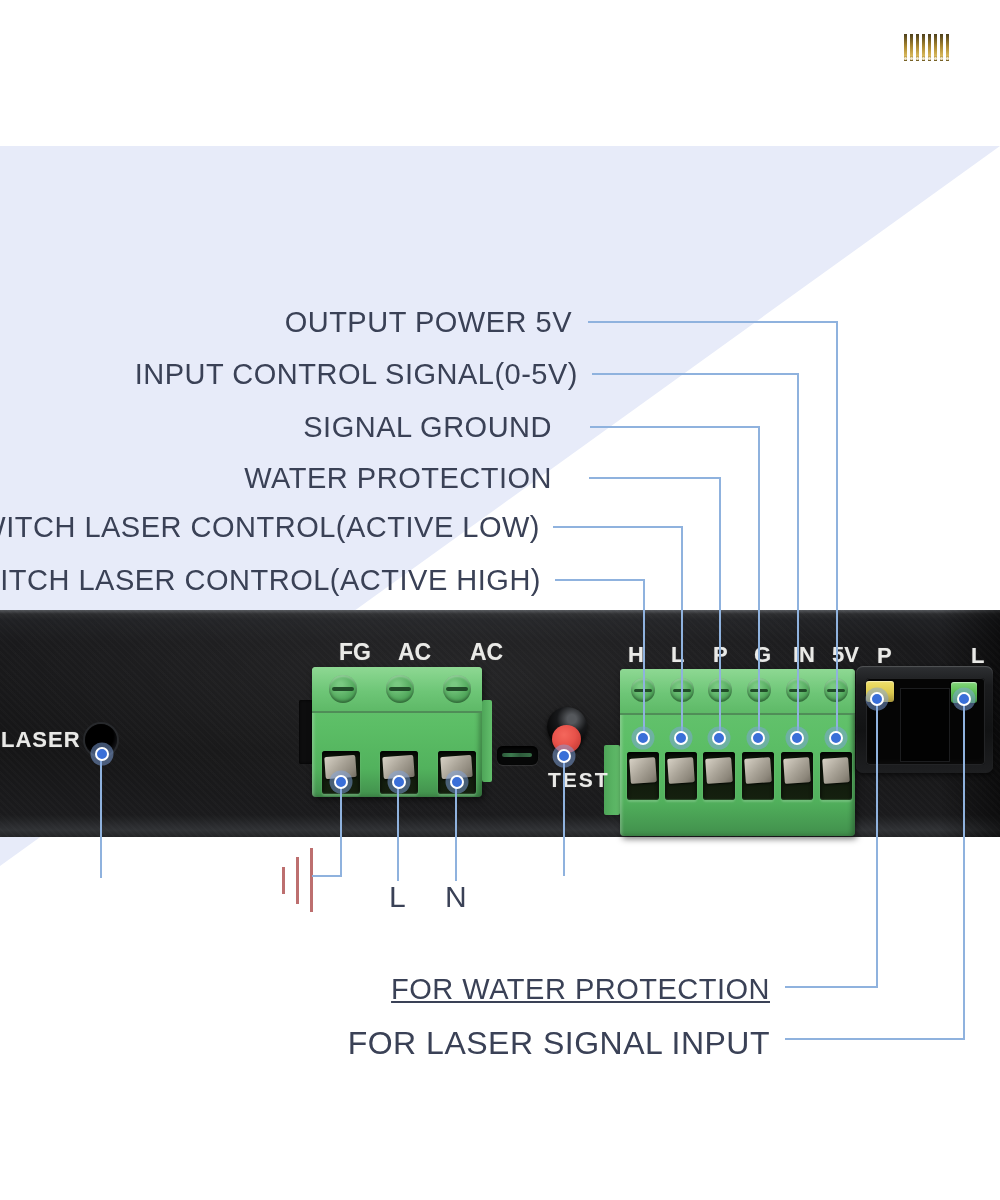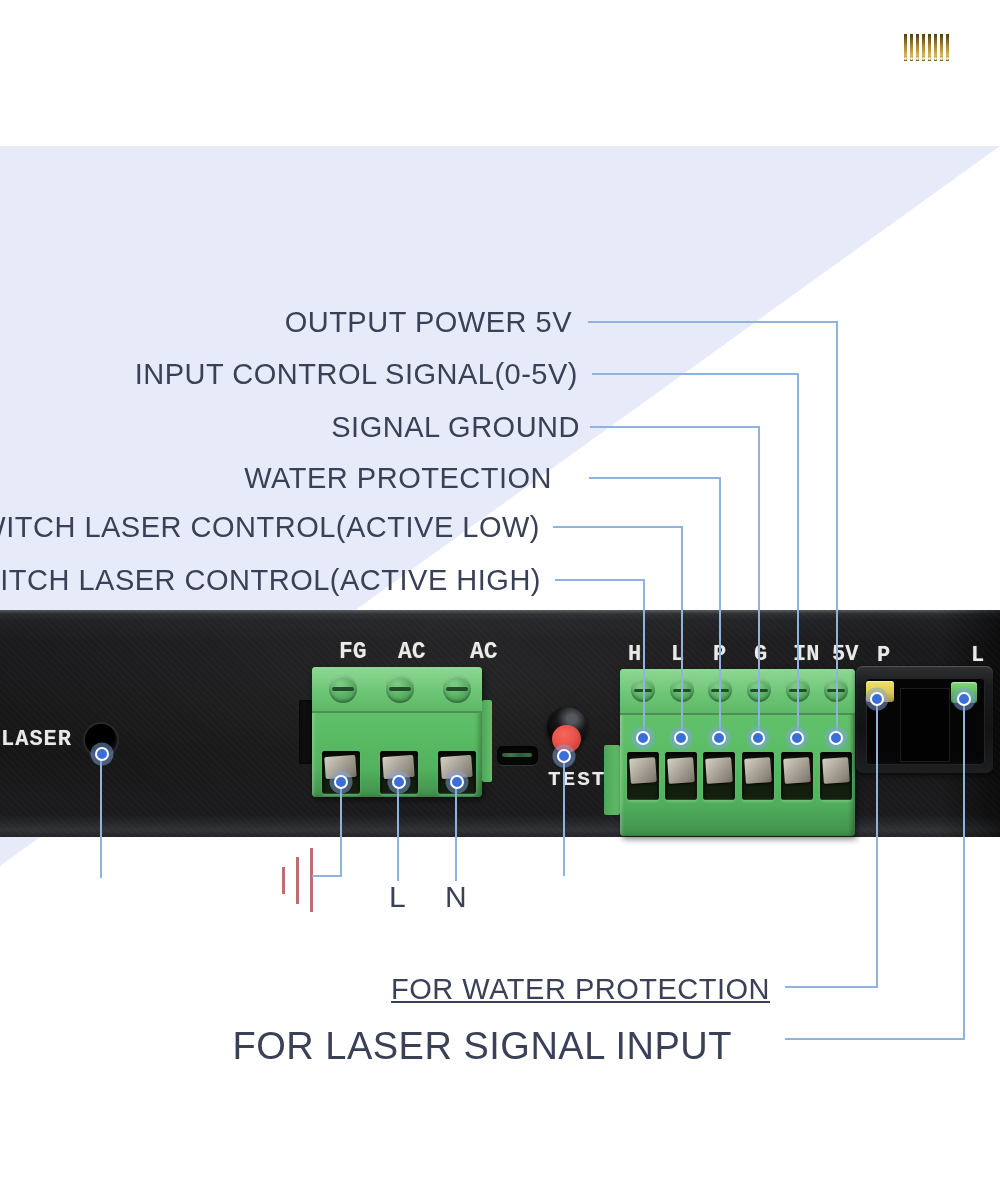--- a/index.html
+++ b/index.html
@@ -20,21 +20,21 @@
   .dot{position:absolute;width:10px;height:10px;border-radius:50%;background:#3a6fd8;
        border:2.5px solid #ffffff;box-shadow:0 0 0 4.5px rgba(128,163,224,0.50);z-index:6;}
   
   .panel{position:absolute;left:0;top:610px;width:1000px;height:227px;z-index:1;
     background:
       radial-gradient(ellipse at 46% 30%, rgba(255,255,255,0.055), transparent 62%),
       repeating-linear-gradient(45deg, rgba(255,255,255,0.015) 0 2px, transparent 2px 5px),
       linear-gradient(90deg, rgba(0,0,0,0) 94%, rgba(0,0,0,0.55) 100%),
       linear-gradient(180deg,#53565a 0px,#2b2c2e 4px,#202124 10px,#1a1a1c 32px,#161617 140px,#1b1b1d 205px,#303235 220px,#232426 227px);
     background-color:#1a1a1b;}
-  .panel-txt{position:absolute;color:#f5f5f2;font-family:Liberation Mono, monospace;font-weight:bold;
+  .panel-txt{position:absolute;color:#f5f5f2;font-family:Liberation Sans, sans-serif;font-weight:bold;
              z-index:3;white-space:nowrap;text-shadow:0 0 1px rgba(255,255,255,0.35);opacity:.95;}
   
   .hole{position:absolute;left:85px;top:724px;width:32px;height:32px;border-radius:50%;z-index:2;
         background:radial-gradient(circle at 42% 38%, #000 55%, #15161a 75%, #2b2d31 100%);
         box-shadow:0 0 0 2px #27292c, 1px 1px 2px rgba(255,255,255,0.08);}
   
   .tblock{position:absolute;z-index:2;border-radius:4px;
     background:linear-gradient(180deg,#85d48b 0%,#67c470 12%,#5cbe66 45%,#52b25d 78%,#418f4c 100%);
     box-shadow:inset -3px 0 5px rgba(0,0,0,0.28), inset 2px 2px 3px rgba(255,255,255,0.25), 2px 3px 6px rgba(0,0,0,0.5);}
   .tdeck{position:absolute;left:0;top:0;width:100%;border-bottom:2px solid rgba(30,80,40,0.55);
@@ -86,21 +86,21 @@
 </head>
 <body>
 
 <div id="canvas">
 
   <div class="bg-tri"></div>
 
 
   <div class="lbl r-align" style="left:572px;top:306px;">OUTPUT POWER 5V</div>
   <div class="lbl r-align" style="left:578px;top:358px;">INPUT CONTROL SIGNAL(0-5V)</div>
-  <div class="lbl r-align" style="left:580px;top:411px;">SIGNAL GROUND</div>
+  <div class="lbl r-align" style="left:552px;top:411px;">SIGNAL GROUND</div>
   <div class="lbl r-align" style="left:552px;top:462px;">WATER PROTECTION</div>
   <div class="lbl r-align" style="left:540px;top:511px;">SWITCH LASER CONTROL(ACTIVE LOW)</div>
   <div class="lbl r-align" style="left:541px;top:564px;">SWITCH LASER CONTROL(ACTIVE HIGH)</div>
 
   <div class="cl" style="left:588px;top:321px;width:250px;height:2px;"></div>
   <div class="cl" style="left:592px;top:373px;width:207px;height:2px;"></div>
   <div class="cl" style="left:590px;top:426px;width:170px;height:2px;"></div>
   <div class="cl" style="left:589px;top:477px;width:132px;height:2px;"></div>
   <div class="cl" style="left:553px;top:526px;width:130px;height:2px;"></div>
   <div class="cl" style="left:555px;top:579px;width:90px;height:2px;"></div>
@@ -220,15 +220,15 @@
   <div class="dot" style="left:712px;top:731px;"></div>
   <div class="dot" style="left:751px;top:731px;"></div>
   <div class="dot" style="left:790px;top:731px;"></div>
   <div class="dot" style="left:829px;top:731px;"></div>
   <div class="dot" style="left:870px;top:692px;"></div>
   <div class="dot" style="left:957px;top:692px;"></div>
 
   <div class="blbl" style="left:389px;top:880px;">L</div>
   <div class="blbl" style="left:445px;top:880px;">N</div>
   <div class="blbl r-align" style="left:770px;top:973px;font-size:29px;text-decoration:underline;">FOR WATER PROTECTION</div>
-  <div class="blbl r-align" style="left:732px;top:1025px;font-size:38px;">FOR LASER SIGNAL INPUT</div>
+  <div class="blbl r-align" style="left:770px;top:1025px;font-size:32px;">FOR LASER SIGNAL INPUT</div>
 
 </div>
 
 </body></html>

